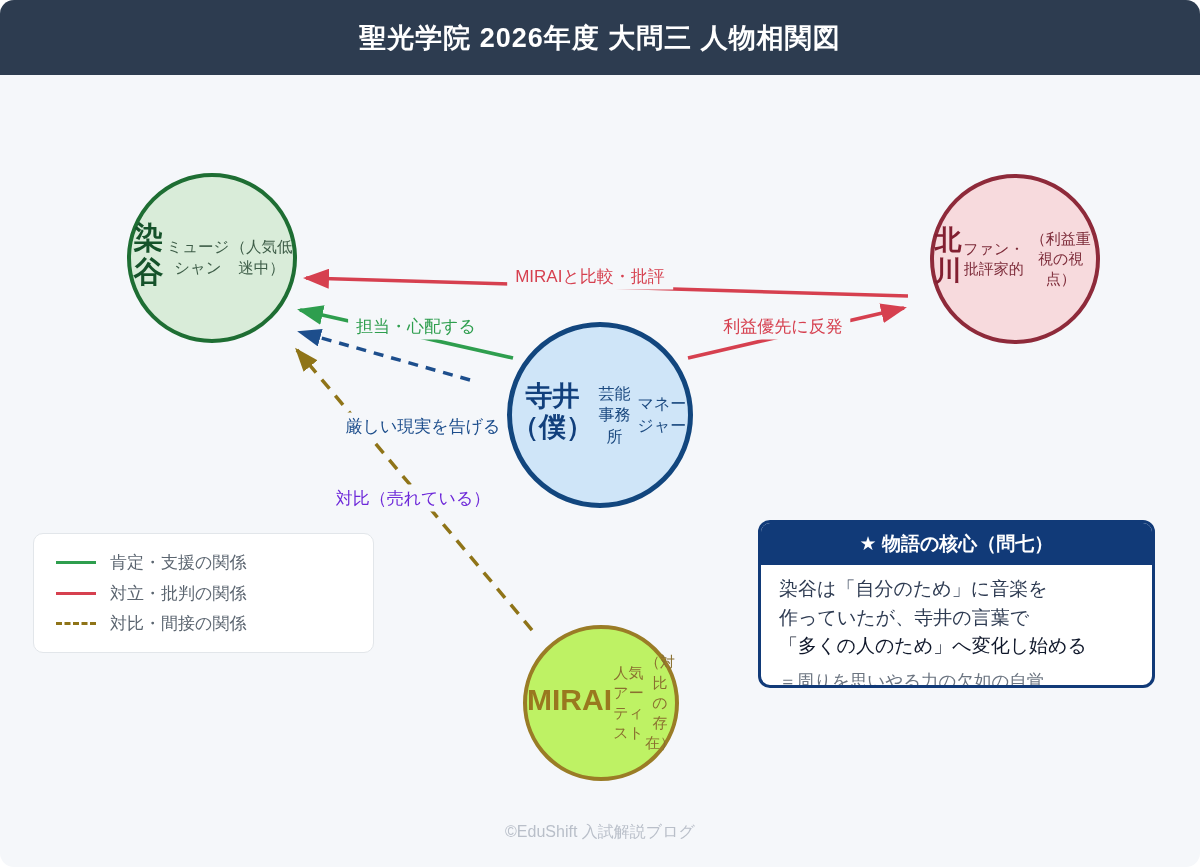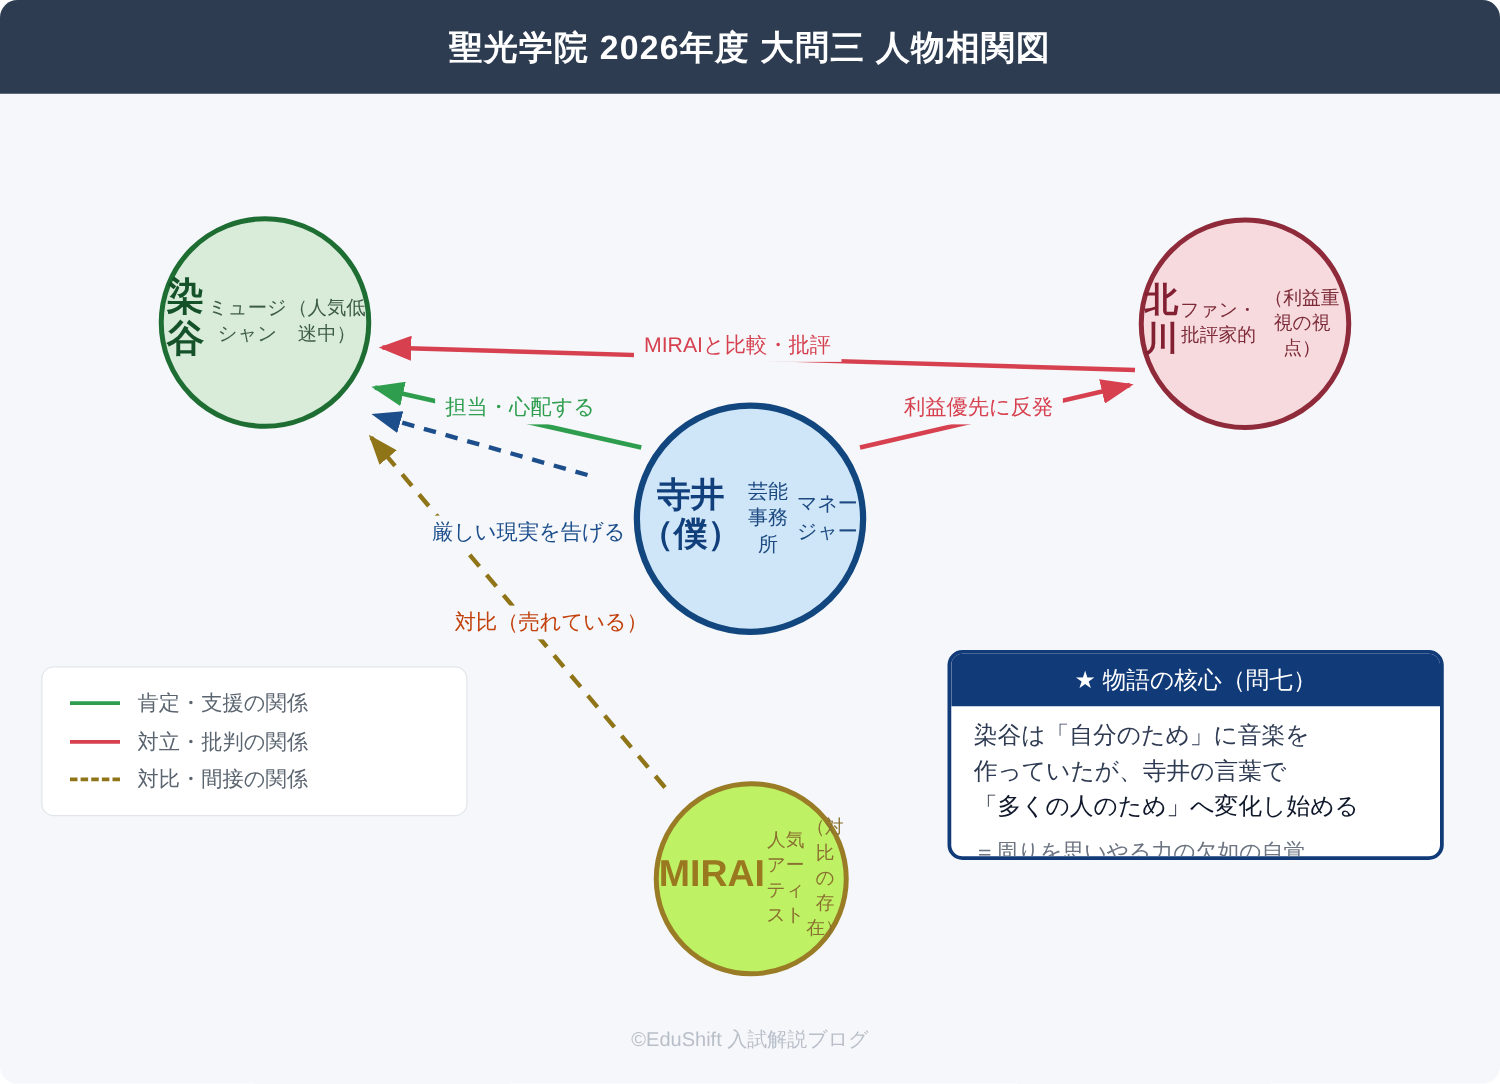--- a/index.html
+++ b/index.html
@@ -7,47 +7,47 @@
   .titlebar{position:absolute;left:0;top:0;width:1200px;height:75px;background:#2d3c50;display:flex;align-items:center;justify-content:center;}
   .titlebar h1{margin:0;color:#ffffff;font-size:27px;font-weight:bold;letter-spacing:1px;}
   svg.edges{position:absolute;left:0;top:0;width:1200px;height:867px;}
 
   .node{position:absolute;border-radius:50%;display:flex;flex-direction:row;align-items:center;justify-content:center;text-align:center;box-sizing:border-box;}
   .node .name{font-weight:bold;line-height:1.15;margin-bottom:6px;}
   .node .sub{font-size:15.5px;line-height:1.35;}
   .node-someya{left:127px;top:173px;width:170px;height:170px;background:#d9ecd9;border:4px solid #1e6e33;}
   .node-someya .name{font-size:30px;color:#15522a;}
   .node-someya .sub{color:#3e5d48;}
-  .node-kitagawa{left:911px;top:174px;width:170px;height:170px;background:#f7dadd;border:4px solid #8e2a3a;}
+  .node-kitagawa{left:930px;top:174px;width:170px;height:170px;background:#f7dadd;border:4px solid #8e2a3a;}
   .node-kitagawa .name{font-size:27px;color:#821f31;}
   .node-kitagawa .sub{color:#7c2a38;font-size:15px;}
   .node-terai{left:507px;top:322px;width:186px;height:186px;background:#cfe5f8;border:5px solid #12467e;}
   .node-terai .name{font-size:27px;color:#113f7c;}
   .node-terai .sub{color:#1c4a80;font-size:16px;}
   .node-mirai{left:523px;top:625px;width:156px;height:156px;background:#bef264;border:4px solid #9a7c26;}
   .node-mirai .name{font-size:30px;color:#99781f;}
   .node-mirai .sub{color:#8a7030;font-size:15px;}
 
   .edge-label{position:absolute;transform:translate(-50%,-50%);background:#f5f7fa;padding:2px 8px;font-size:17px;font-weight:500;white-space:nowrap;}
   .lbl-red{color:#d6404f;}
   .lbl-green{color:#2e9e4e;}
   .lbl-blue{color:#1d4e8c;}
-  .lbl-olive{color:#c2410c;margin-left:28px;}
+  .lbl-olive{color:#6d28d9;}
 
   .legend{position:absolute;left:33px;top:533px;width:341px;height:120px;background:#ffffff;border:1px solid #e2e6ea;border-radius:10px;box-sizing:border-box;padding:17px 22px;display:flex;flex-direction:column;justify-content:space-between;}
   .legend-row{display:flex;align-items:center;gap:14px;}
   .legend-line{width:40px;height:0;border-top:3.5px solid;}
   .legend-line.l0{border-color:#2e9e4e;}
   .legend-line.l1{border-color:#d6404f;}
   .legend-line.l2{border-color:#8f7418;border-top-style:dashed;}
   .legend-row span{font-size:17px;color:#5b6570;}
 
   .corebox{position:absolute;left:758px;top:520px;width:397px;height:168px;background:#ffffff;border:3px solid #113a78;border-radius:12px;box-sizing:border-box;overflow:hidden;}
   .corebox-header{height:42px;background:#113a78;display:flex;align-items:center;justify-content:center;}
-  .corebox-header span{color:#ffffff;font-size:19px;font-weight:normal;}
+  .corebox-header span{color:#ffffff;font-size:19px;font-weight:bold;}
   .corebox-body{padding:10px 18px 8px 18px;}
   .corebox-body p{margin:0;font-size:19px;line-height:1.5;color:#2e3b52;}
   .corebox-body p.red{color:#0f172a;}
   .corebox-body p.note{color:#6b7480;font-size:17.5px;margin-top:7px;}
 
   .footer{position:absolute;left:0;right:0;bottom:24px;text-align:center;color:#b9bfc9;font-size:16px;}
 </style>
 </head>
 <body>
 

